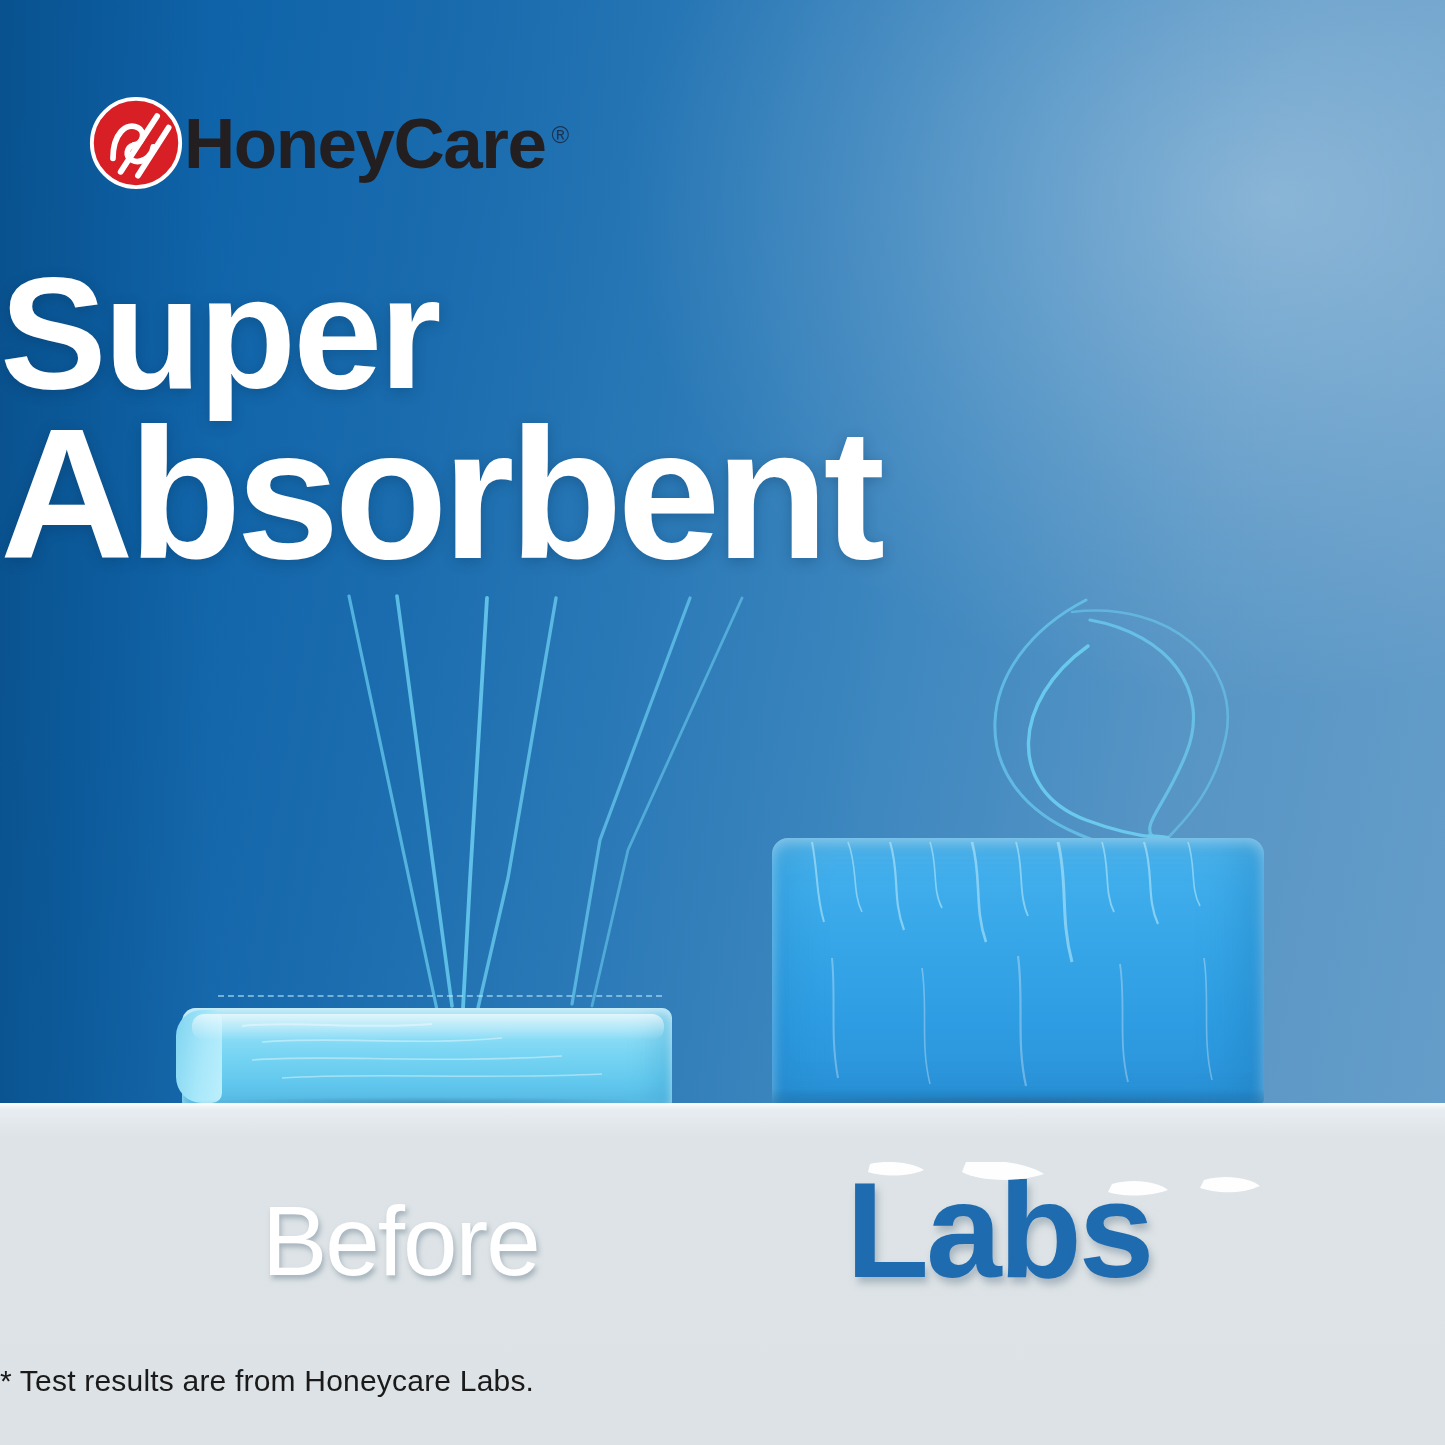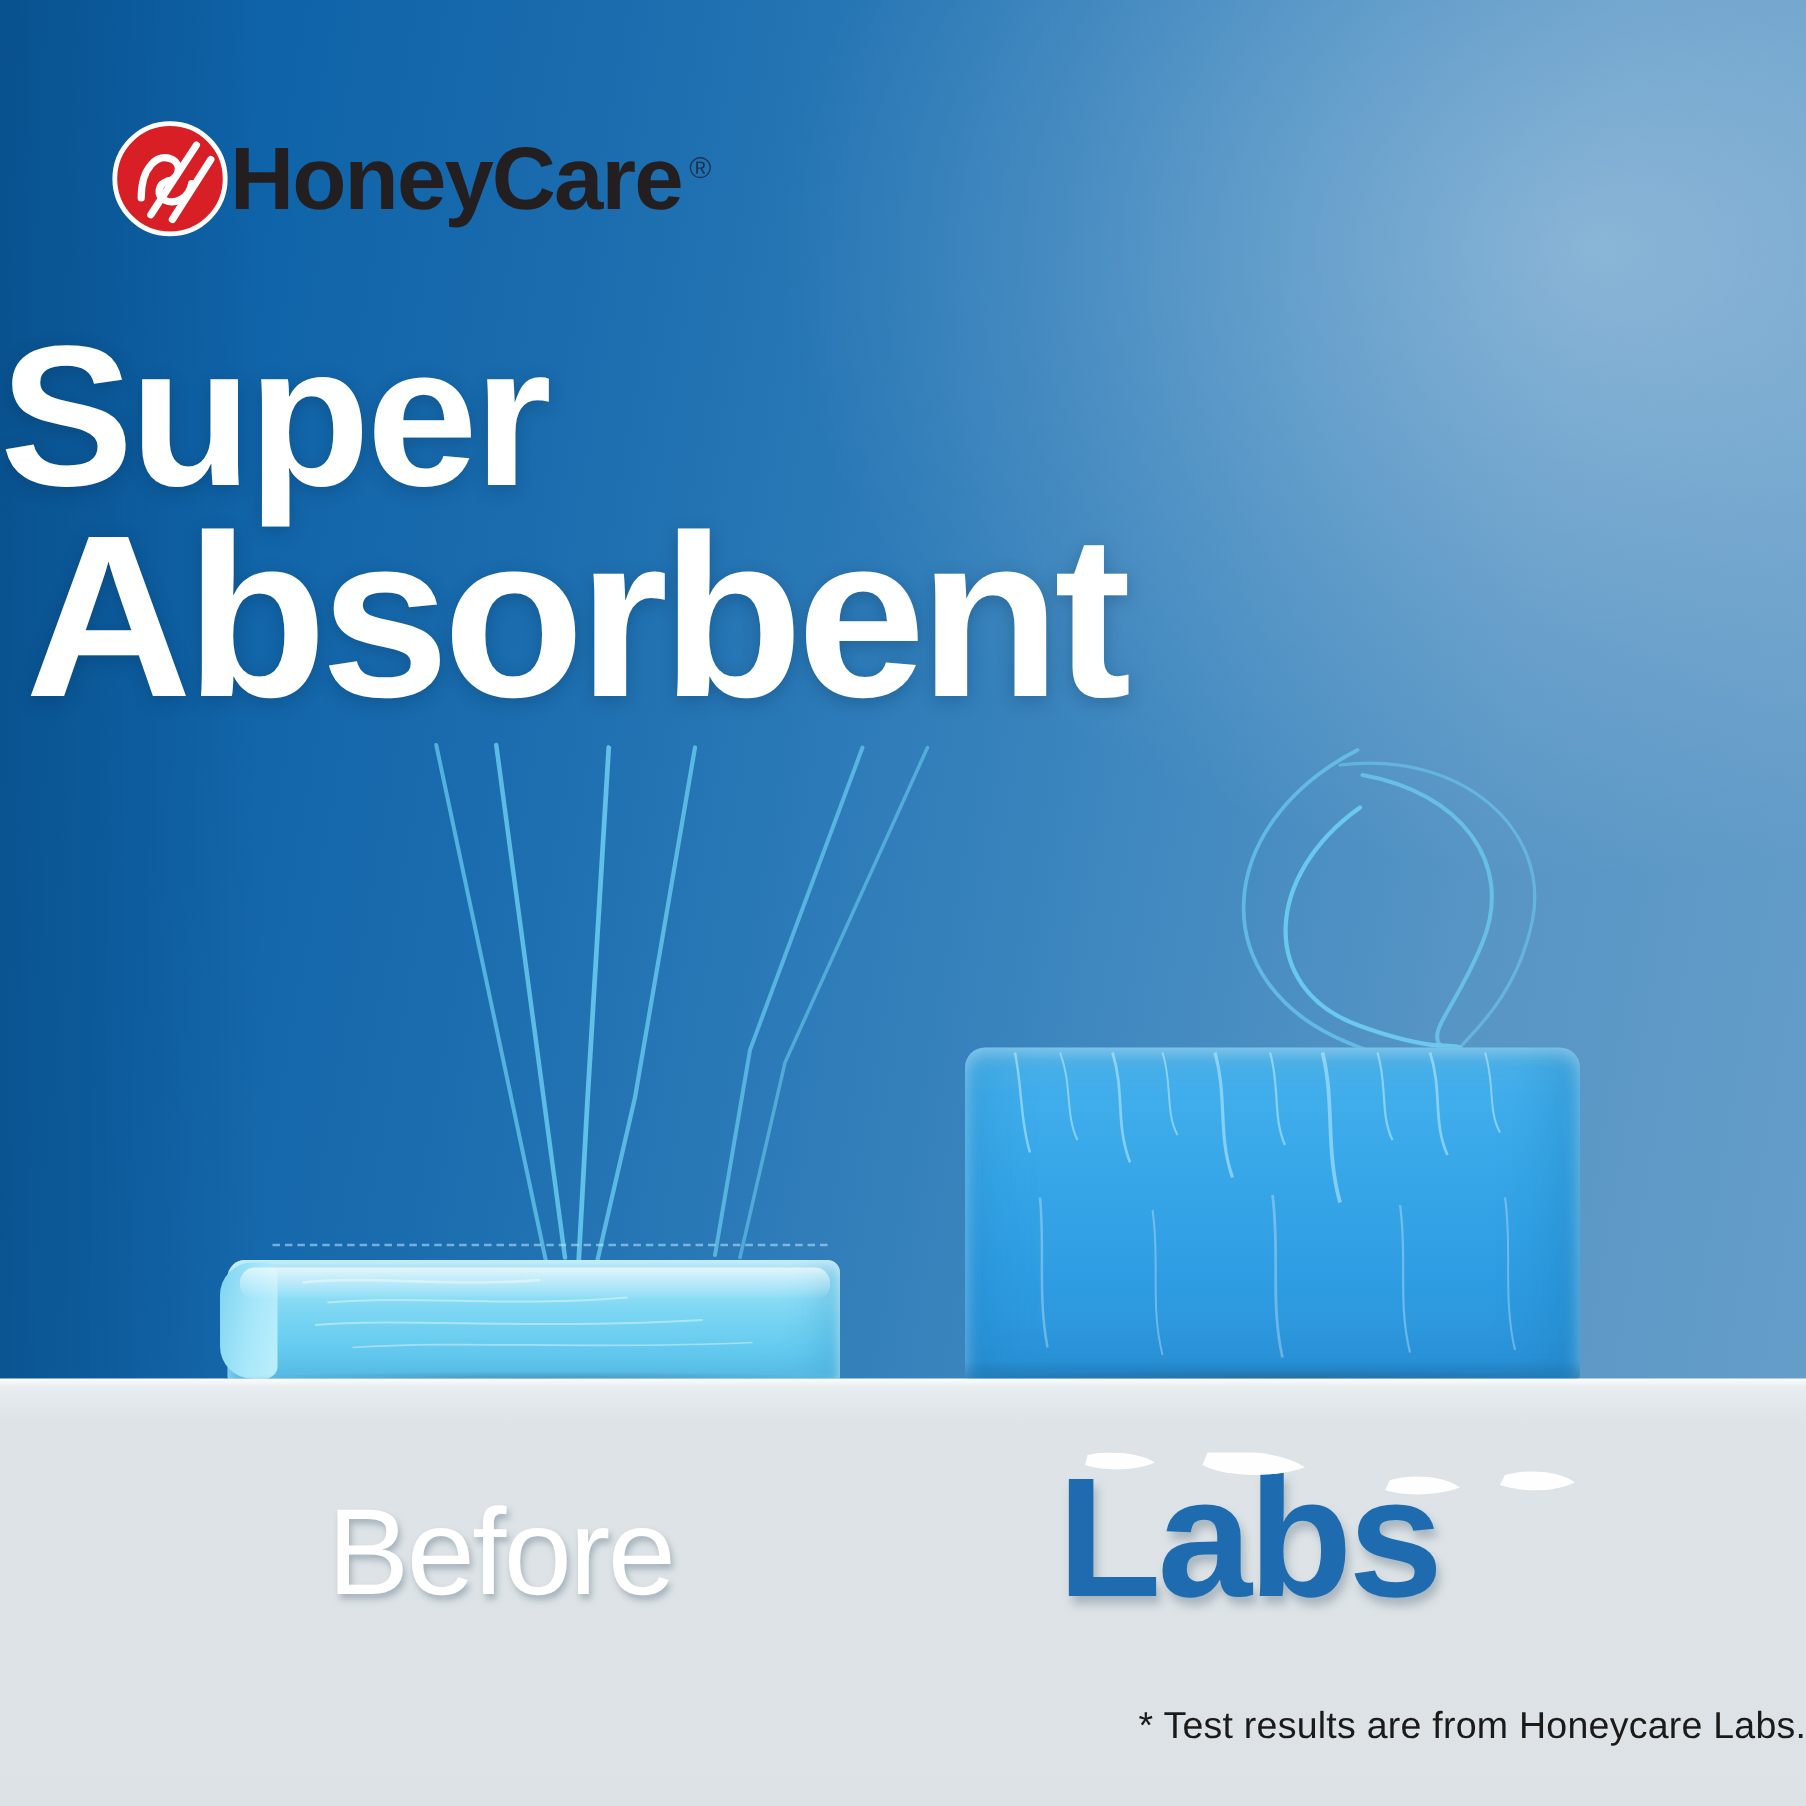--- a/index.html
+++ b/index.html
@@ -98,21 +98,21 @@
     width: 1445px;
     text-align: left;
     color: #ffffff;
     font-weight: bold;
     line-height: 0.94;
     letter-spacing: -3px;
     text-shadow: 0 3px 14px rgba(6,46,84,0.30);
     pointer-events: none;
   }
   .headline .l1 { display: block; font-size: 160px; }
-  .headline .l2 { display: block; font-size: 185px; letter-spacing: -5px; padding-left: 20px; }
+  .headline .l2 { display: block; font-size: 185px; letter-spacing: -5px; }
 
   
   .streams {
     position: absolute;
     left: 0; top: 0;
     width: 1445px; height: 1103px;
     pointer-events: none;
   }
 
   
@@ -206,21 +206,21 @@
     left: 846px; top: 1162px;
     width: 420px; height: 52px;
     pointer-events: none;
   }
 
   
   .footnote {
     position: absolute;
     left: 0; top: 1364px;
     width: 1445px;
-    text-align: right;
+    text-align: left;
     font-size: 30px;
     color: #1a1a1a;
     letter-spacing: 0.2px;
   }
 </style>
 </head>
 <body>
 
 <div id="ad">
 

